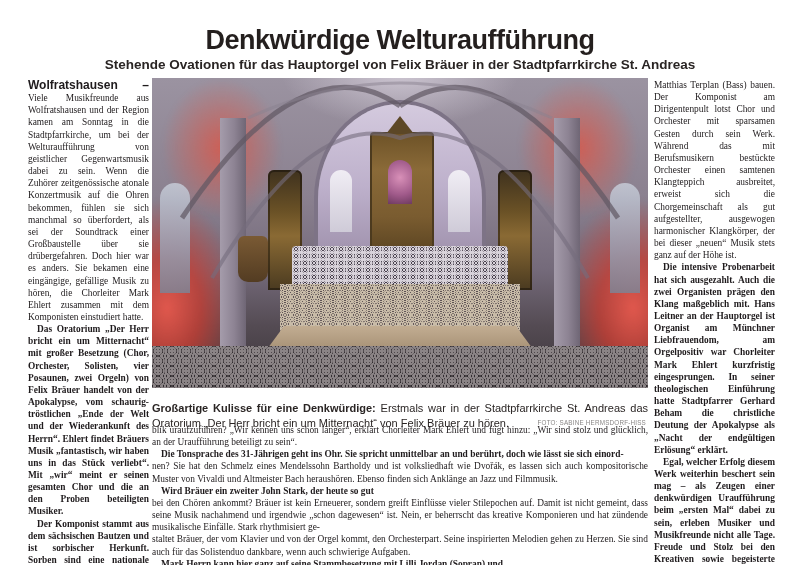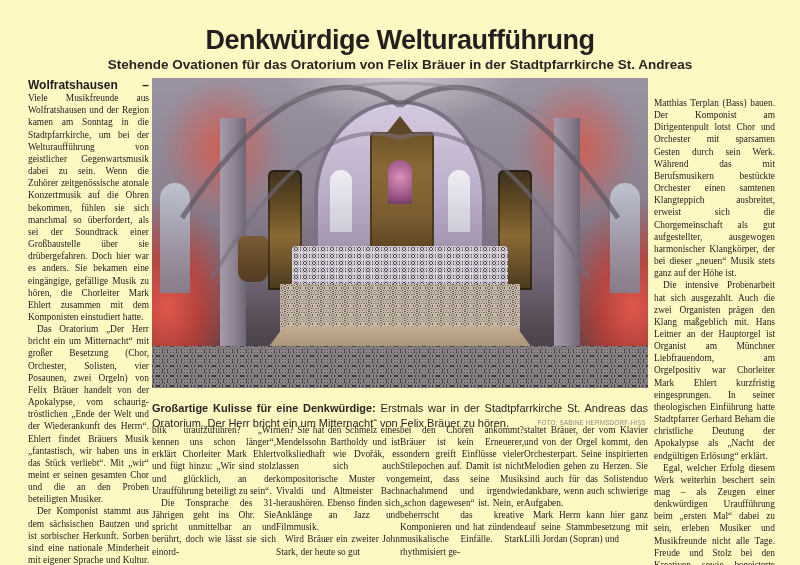--- a/index.html
+++ b/index.html
@@ -1,39 +1,39 @@
 <!DOCTYPE html>
 <html lang="de"><head>
 <meta charset="utf-8">
 <style>
   html,body{margin:0;padding:0;background:#e9e7e3;}
   #page{
     position:relative;width:800px;height:565px;margin:0 auto;
-    background:#fef9c3;overflow:hidden;
+    background:#ffffff;overflow:hidden;
     font-family:"Liberation Serif",serif;color:#1f1b1d;
   }
   
   .header{position:absolute;left:0;right:0;top:26px;text-align:center;}
   .title{
     font-family:"Liberation Sans",sans-serif;font-weight:bold;
     font-size:27px;line-height:29px;color:#241f1e;letter-spacing:-0.5px;margin:0;
   }
   .subtitle{
     font-family:"Liberation Sans",sans-serif;font-weight:bold;
     font-size:13.5px;line-height:16px;color:#2a2524;margin:2px 0 0 0;
   }
   
   .bodytext{font-size:9.4px;line-height:12.15px;text-align:justify;}
   .bodytext p{margin:0;}
-  .bodytext p.indent{text-indent:9px;}
+  .bodytext p.indent{text-indent:9px;font-weight:bold;}
   .col1{position:absolute;left:28px;top:79px;width:121px;height:467px;}
-  .col6{position:absolute;left:654px;top:79px;width:121px;height:467px;margin-top:18px;}
+  .col6{position:absolute;left:654px;top:79px;width:121px;height:467px;}
   .lowercols{
     position:absolute;left:152px;top:424px;width:496px;height:122px;
-    display:flex;
+    display:flex;flex-direction:column;
   }
   .lowercols .lcol{flex:1 1 0;}
   .dateline{font-family:"Liberation Sans",sans-serif;font-weight:bold;font-size:12px;}
   .lastp{position:relative;}
   
   .caption{
     position:absolute;left:152px;top:390px;width:496px;height:31px;
     font-family:"Liberation Sans",sans-serif;font-size:11px;line-height:14.5px;
     color:#2a2524;text-align:justify;
   }
@@ -111,21 +111,21 @@
   }
   .vault-svg{left:0;top:0;width:496px;height:310px;}
 </style>
 </head>
 <body>
 
 <div id="page">
 
   <div class="header">
     <h1 class="title">Denkwürdige Welturaufführung</h1>
-    <h2 class="subtitle">Stehende Ovationen für das Oratorium von Felix Bräuer in der Stadtpfarrkirche St. Andreas</h2>
+    <h2 class="subtitle">Stehende Ovationen für das Hauptorgel von Felix Bräuer in der Stadtpfarrkirche St. Andreas</h2>
   </div>
 
   <div class="col1 bodytext">
     <p><b class="dateline">Wolfratshausen –</b><span> Viele Musikfreunde aus Wolfratshausen und der Region kamen am Sonntag in die Stadtpfarrkirche, um bei der Welturaufführung von geistlicher Gegenwartsmusik dabei zu sein. Wenn die Zuhörer zeitgenössische atonale Konzertmusik auf die Ohren bekommen, fühlen sie sich manchmal so überfordert, als sei der Soundtrack einer Großbaustelle über sie drübergefahren. Doch hier war es anders. Sie bekamen eine eingängige, gefällige Musik zu hören, die Chorleiter Mark Ehlert zusammen mit dem Komponisten einstudiert hatte.</span></p>
     <p class="indent">Das Oratorium „Der Herr bricht ein um Mitternacht“ mit großer Besetzung (Chor, Orchester, Solisten, vier Posaunen, zwei Orgeln) von Felix Bräuer handelt von der Apokalypse, vom schaurig-tröstlichen „Ende der Welt und der Wiederankunft des Herrn“. Ehlert findet Bräuers Musik „fantastisch, wir haben uns in das Stück verliebt“. Mit „wir“ meint er seinen gesamten Chor und die an den Proben beteiligten Musiker.</p>
     <p class="indent">Der Komponist stammt aus dem sächsischen Bautzen und ist sorbischer Herkunft. Sorben sind eine nationale Minderheit mit eigener Sprache und Kultur. Bräuer verkörpert diesen besonderen Anspruch. Doch wie kam er auf die Idee, sein neues Opus im tiefsten Süden der Repu-</p>
   </div>
 
   <div class="photo">
     <div class="redglow rg-l1"></div>

